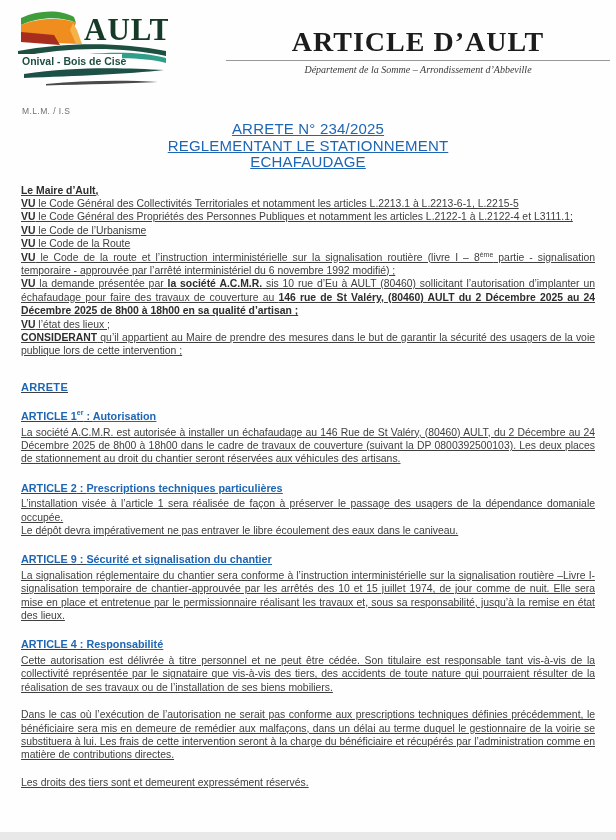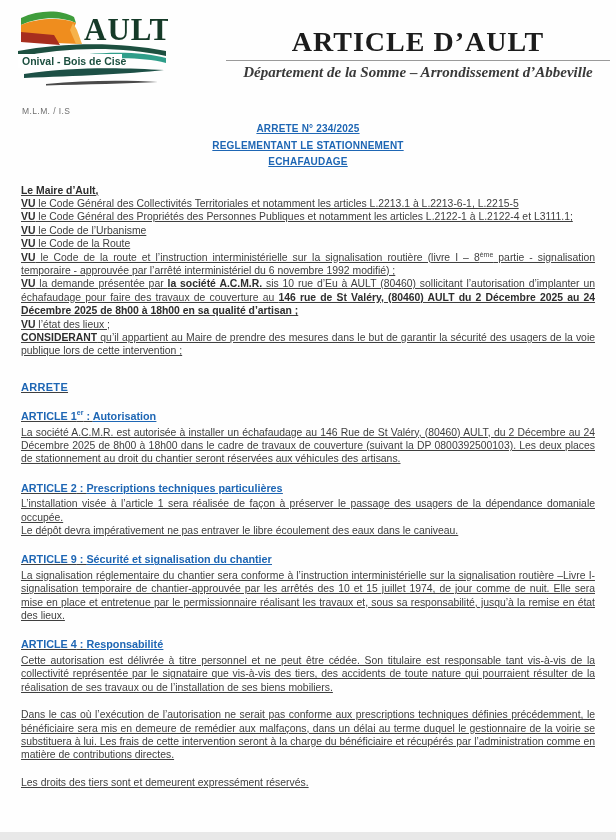--- a/index.html
+++ b/index.html
@@ -20,26 +20,26 @@
   .ref-code { position: absolute; left: 22px; top: 106px; font-size: 8.5px; color: #6f6f6f; letter-spacing: .4px; }
   .commune-block { position: absolute; left: 226px; top: 26px; width: 384px; text-align: center; }
   .commune-title {
     font-family: "Liberation Serif", serif;
     font-weight: bold; font-size: 28px; color: #1c1c1c;
     letter-spacing: 1px; white-space: nowrap;
   }
   .commune-rule { border: 0; border-top: 1px solid #9a9a9a; margin: 2px 0 3px 0; }
   .commune-subtitle {
     font-family: "Liberation Serif", serif;
-    font-style: italic; font-size: 15px; color: #3a3a3a; font-weight: bold;
+    font-style: italic; font-size: 10px; color: #3a3a3a;
   }
   
   .decree-title { margin-top: 9px; text-align: center; }
   .decree-title div {
-    color: var(--blue); font-weight: bold; font-size: 10px;
+    color: var(--blue); font-weight: normal; font-size: 15px;
     text-decoration: underline; line-height: 16.5px; letter-spacing: .2px;
   }
   
   .doc-body { padding: 0 21px; margin-top: 13px; font-size: 10.4px; line-height: 13.4px; text-decoration: underline; }
   .opening { font-weight: bold; color: #2e2e2e; }
   .clause { text-align: justify; }
   .b { font-weight: bold; color: #2e2e2e; }
   sup { font-size: 7px; line-height: 0; }
   .arrete-heading {
     color: var(--blue); font-weight: bold;

